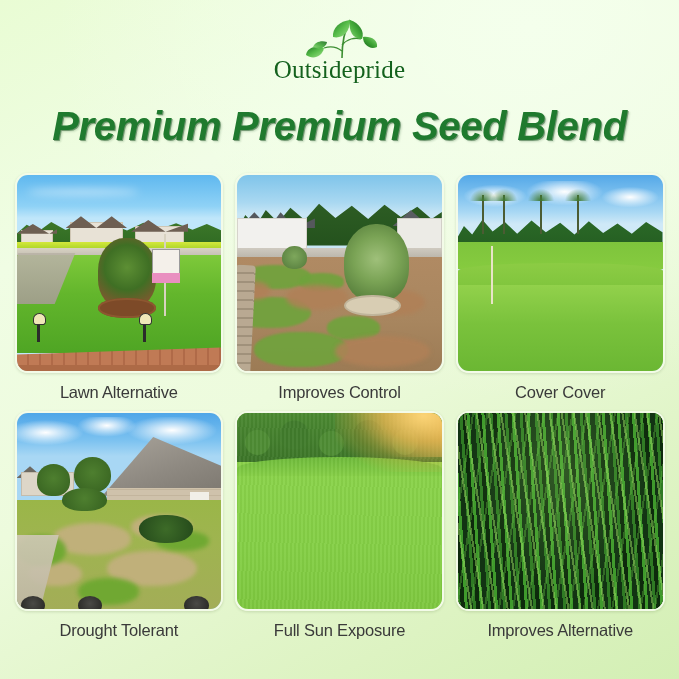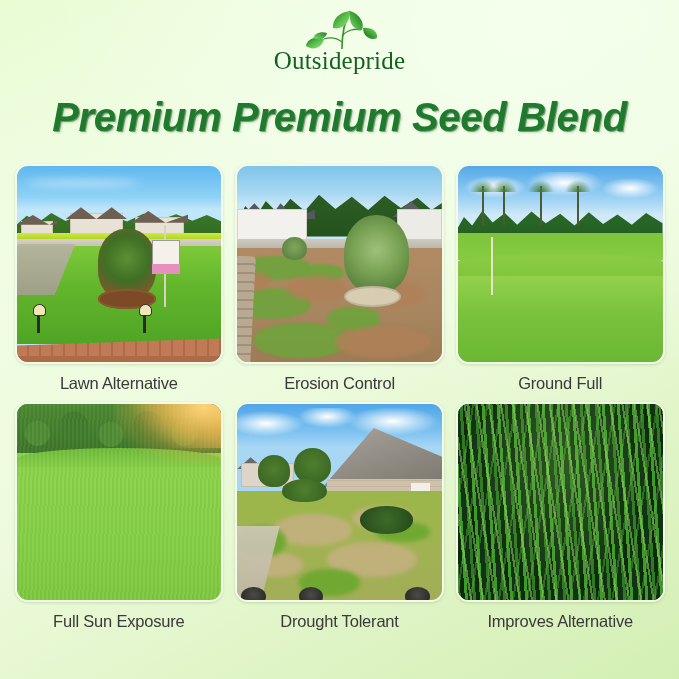--- a/index.html
+++ b/index.html
@@ -11,20 +11,21 @@
       linear-gradient(152deg, #e9fcd4 0%, #f0fde4 26%, #edfbdd 52%, #ddf3c2 82%, #d3efb4 100%);
     overflow:hidden;
     position:relative;
   }
 
   .page { width:679px; height:679px; position:relative; }
 
   
   .brand {
     width:100%;
+    padding-top:9px;
     display:flex;
     flex-direction:column;
     align-items:center;
   }
   .brand-mark { width:86px; height:52px; display:block; }
   .brand-name {
     font-family:"Liberation Serif", serif;
     font-size:25px;
     color:#14621d;
     letter-spacing:.2px;
@@ -314,53 +315,39 @@
           <div class="dirt" style="left:24%;top:56%;width:30%;height:13%;"></div>
           <div class="dirt" style="left:58%;top:58%;width:34%;height:14%;"></div>
           <div class="dirt" style="left:48%;top:82%;width:46%;height:16%;"></div>
           <div class="dirt" style="left:0%;top:54%;width:16%;height:10%;"></div>
           <div class="bush-big"></div>
           <div class="ring"></div>
           <div class="bush-sm"></div>
           <div class="stoneline"></div>
         </div>
       </div>
-      <div class="caption">Erosion Control</div>
+      <div class="caption">Improves Control</div>
     </div>
 
     <div class="cell">
       <div class="card">
         <div class="photo p3">
           <div class="clouds"></div>
           <div class="palms"></div>
           <div class="palm" style="left:12%;"></div>
           <div class="palm" style="left:22%;"></div>
           <div class="palm" style="left:40%;"></div>
           <div class="palm" style="left:58%;"></div>
           <div class="turf-far"></div>
           <div class="turf-mid"></div>
           <div class="green"></div>
           <div class="flag"></div>
         </div>
       </div>
-      <div class="caption">Ground Full</div>
-    </div>
-
-    <div class="cell">
-      <div class="card">
-        <div class="photo p5">
-          <div class="bgtrees"></div>
-          <div class="hedge"></div>
-          <div class="lawn-edge"></div>
-          <div class="texture"></div>
-          <div class="sunwash"></div>
-          <div class="sunflare"></div>
-        </div>
-      </div>
-      <div class="caption">Full Sun Exposure</div>
+      <div class="caption">Cover Cover</div>
     </div>
 
     <div class="cell">
       <div class="card">
         <div class="photo p4">
           <div class="clouds"></div>
           <div class="roof-far"></div>
           <div class="house-far"></div>
           <div class="tree" style="left:10%;top:26%;width:16%;height:16%;"></div>
           <div class="tree" style="left:28%;top:22%;width:18%;height:18%;"></div>
@@ -381,20 +368,34 @@
           <div class="sprinkler" style="left:2%;"></div>
           <div class="sprinkler" style="left:30%;"></div>
           <div class="sprinkler" style="right:6%;"></div>
         </div>
       </div>
       <div class="caption">Drought Tolerant</div>
     </div>
 
     <div class="cell">
       <div class="card">
+        <div class="photo p5">
+          <div class="bgtrees"></div>
+          <div class="hedge"></div>
+          <div class="lawn-edge"></div>
+          <div class="texture"></div>
+          <div class="sunwash"></div>
+          <div class="sunflare"></div>
+        </div>
+      </div>
+      <div class="caption">Full Sun Exposure</div>
+    </div>
+
+    <div class="cell">
+      <div class="card">
         <div class="photo p6">
           <div class="blades"></div>
           <div class="hi"></div>
           <div class="glow"></div>
         </div>
       </div>
       <div class="caption">Improves Alternative</div>
     </div>
 
   </div>

